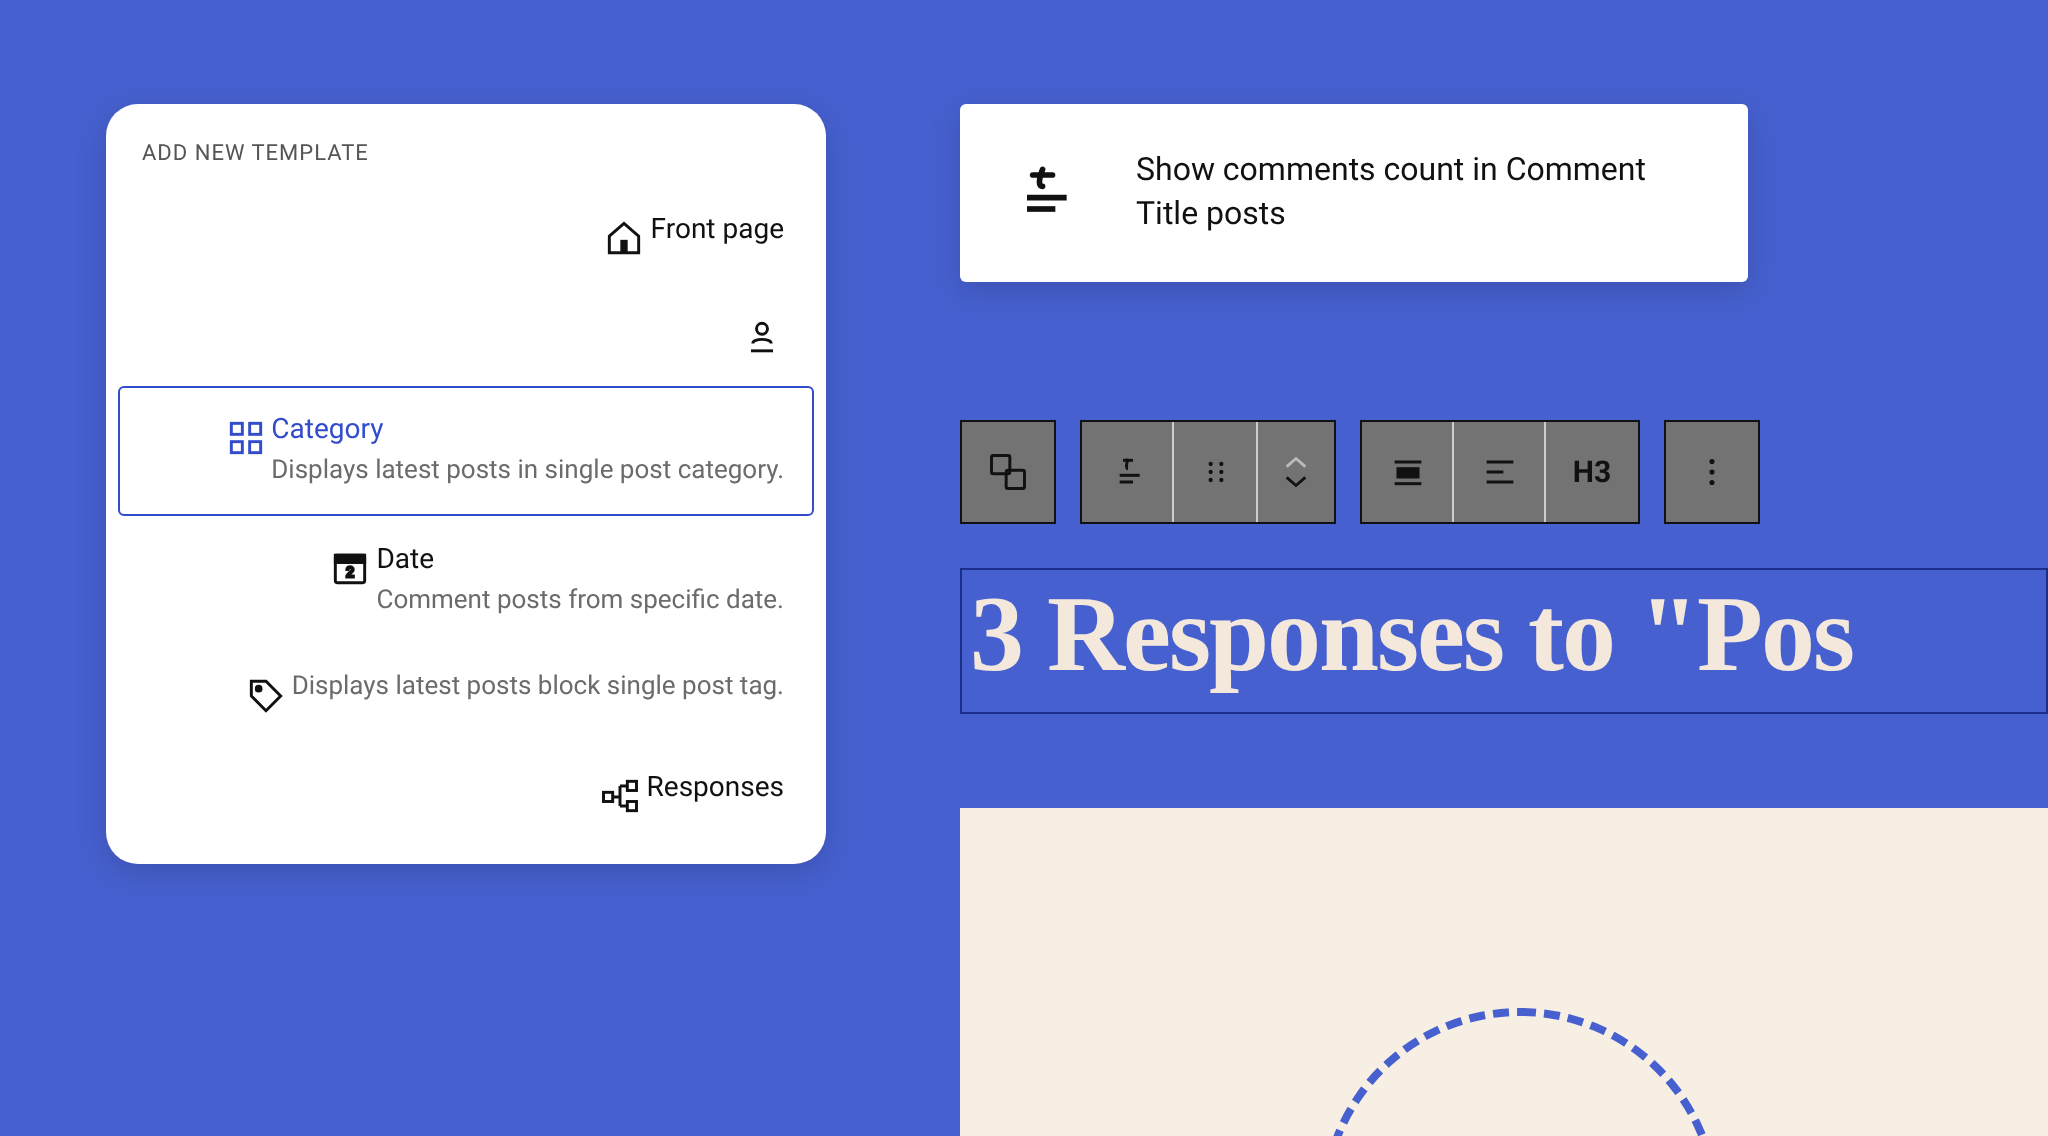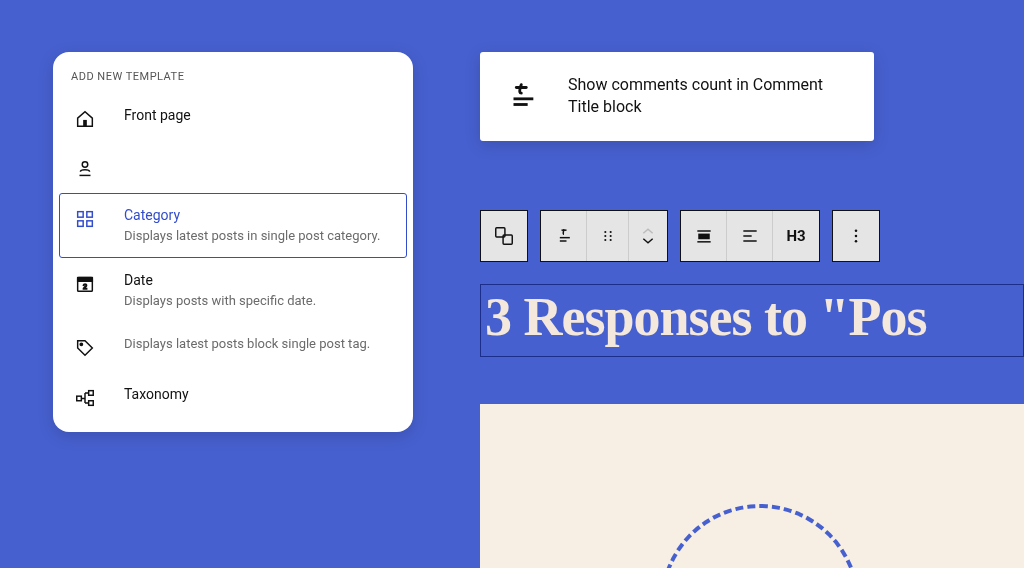--- a/index.html
+++ b/index.html
@@ -27,26 +27,27 @@
     font-size: 11px;
     letter-spacing: 0.5px;
     color: #555;
     text-transform: uppercase;
     padding: 0 18px 10px;
     font-weight: 400;
   }
   .tpl-item {
     display: flex;
     align-items: flex-start;
-    gap: 28px;
+    gap: 2px;
     padding: 12px 14px;
     margin: 0 6px;
     border: 1px solid transparent;
     border-radius: 3px;
     cursor: pointer;
+    justify-content: flex-end;
   }
   .tpl-item .icon-slot {
     width: 22px;
     height: 22px;
     flex-shrink: 0;
     display: flex;
     align-items: center;
     justify-content: center;
     margin-top: 2px;
   }
@@ -93,21 +94,21 @@
   
   .toolbar-wrap {
     position: absolute;
     left: 480px;
     top: 210px;
     display: flex;
     gap: 12px;
   }
   .tb-group {
     display: flex;
-    background: #e5e5e5;
+    background: #737373;
     border: 1px solid #111;
   }
   .tb-btn {
     width: 46px;
     height: 50px;
     display: flex;
     align-items: center;
     justify-content: center;
     border-right: 1px solid #111;
     cursor: pointer;
@@ -204,21 +205,21 @@
   <div class="tpl-item">
     <span class="icon-slot">
       <svg width="22" height="22" viewBox="0 0 24 24" fill="none" stroke="#111" stroke-width="1.6">
         <rect x="4" y="5" width="16" height="15" rx="1"></rect>
           <rect x="4" y="5" width="16" height="4" fill="#111"></rect>
         <text x="12" y="17" text-anchor="middle" font-size="8" fill="#111" font-family="sans-serif">2</text>
       </svg>
     </span>
     <div>
       <div class="label">Date</div>
-      <div class="desc">Displays posts with specific date.</div>
+      <div class="desc">Comment posts from specific date.</div>
     </div>
   </div>
 
   <div class="tpl-item">
     <span class="icon-slot">
       <svg width="22" height="22" viewBox="0 0 24 24" fill="none" stroke="#111" stroke-width="1.6">
         <path d="M4 4 H12 L20 12 L12 20 L4 12 Z"></path>
           <circle cx="8" cy="8" r="1.3" fill="#111"></circle>
       </svg>
     </span>
@@ -230,35 +231,35 @@
   <div class="tpl-item">
     <span class="icon-slot">
       <svg width="22" height="22" viewBox="0 0 24 24" fill="none" stroke="#111" stroke-width="1.6">
         <rect x="3" y="10" width="5" height="5"></rect>
           <rect x="16" y="4" width="5" height="5"></rect>
           <rect x="16" y="15" width="5" height="5"></rect>
         <path d="M8 12.5 H12 M12 6.5 H16 M12 17.5 H16 M12 6.5 V17.5"></path>
       </svg>
     </span>
     <div>
-      <div class="label">Taxonomy</div>
+      <div class="label">Responses</div>
     </div>
   </div>
 </div>
 
 <div class="comment-card">
   <span class="cc-icon">
     <svg width="34" height="34" viewBox="0 0 24 24" fill="none" stroke="#111" stroke-width="2">
       <path d="M8 6 C8 6 15 6 15 6" stroke-linecap="round"></path>
       <path d="M11.5 4 C11.5 4 9 10 11.5 10" stroke-linecap="round"></path>
       <line x1="6" y1="14" x2="20" y2="14"></line>
         <line x1="6" y1="18" x2="16" y2="18"></line>
     </svg>
   </span>
-  <div class="cc-text">Show comments count in Comment Title block</div>
+  <div class="cc-text">Show comments count in Comment Title posts</div>
 </div>
 
 <div class="toolbar-wrap">
   <div class="tb-group">
     <div class="tb-btn" style="border-right:none">
       <span>
         <svg width="22" height="22" viewBox="0 0 24 24" fill="none" stroke="#111" stroke-width="1.6">
           <rect x="3" y="3" width="10" height="10" rx="1"></rect>
             <rect x="11" y="11" width="10" height="10" rx="1"></rect>
         </svg>

